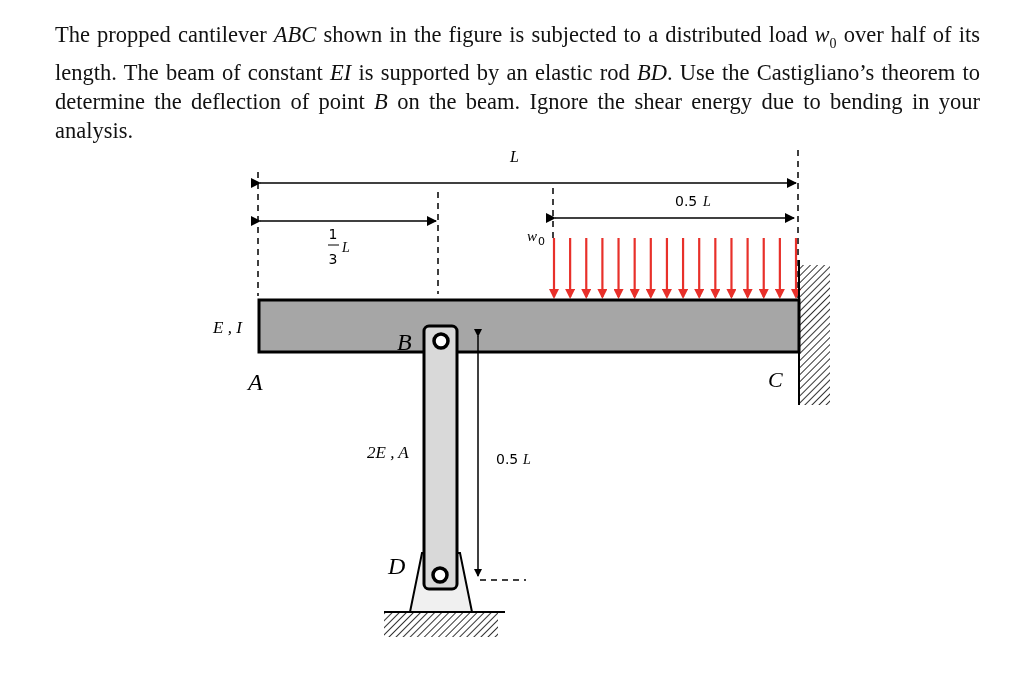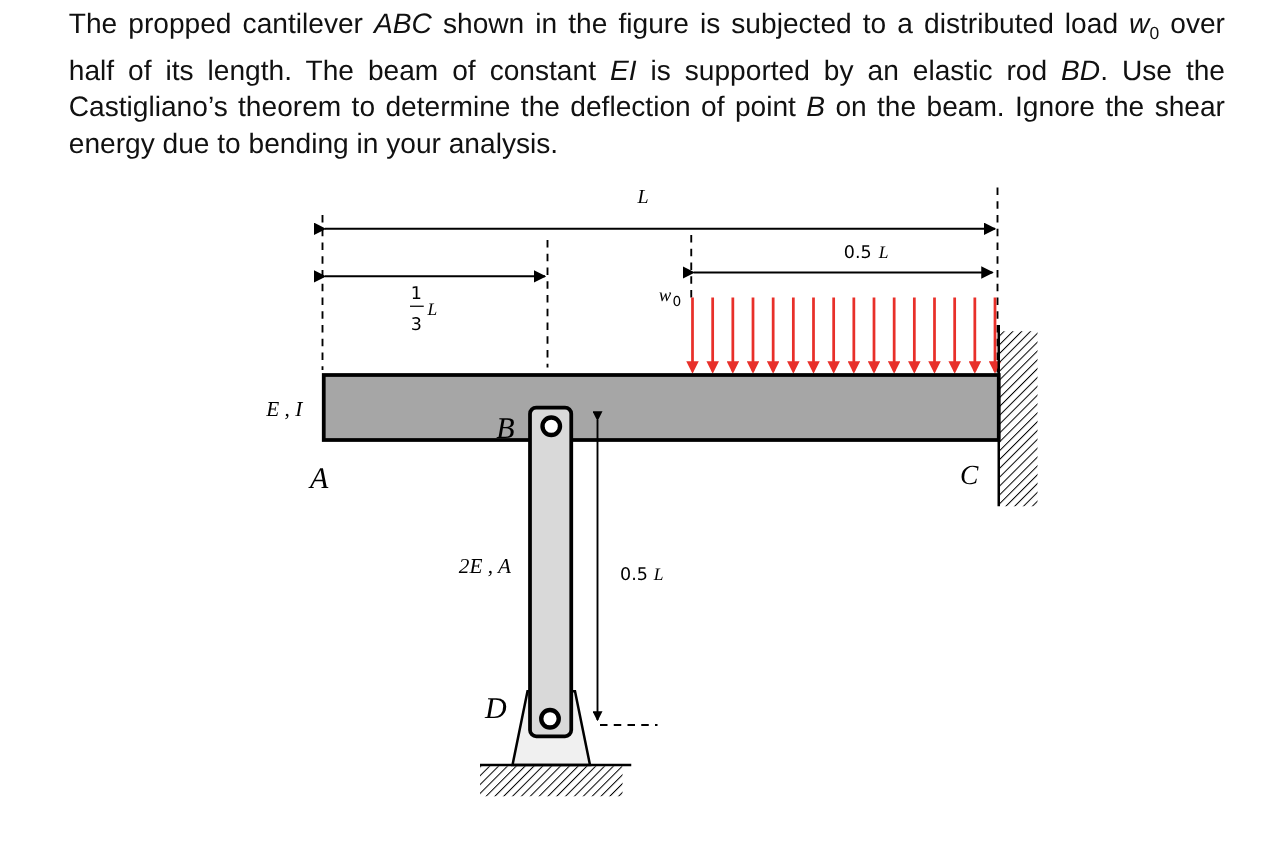--- a/index.html
+++ b/index.html
@@ -1,19 +1,19 @@
 <!DOCTYPE html>
 <html><head>
   <meta charset="utf-8">
   <style>
     html, body { margin: 0; padding: 0; background: #ffffff; }
     body { width: 1024px; height: 680px; position: relative; overflow: hidden; }
     .problem {
-      position: absolute; left: 55px; top: 4px; width: 925px;
-      font-family: Liberation Sans, sans-serif;
+      position: absolute; left: 55px; top: 20px; width: 925px;
+      font-family: Liberation Serif, serif;
       font-size: 22.5px; line-height: 29px; color: #111;
       text-align: justify;
     }
     .problem i { font-style: italic; }
     .problem sub { font-size: 14px; }
     svg.figure { position: absolute; left: 0; top: 0; }
     .serif-it { font-family: "Liberation Serif", "DejaVu Serif", serif; font-style: italic; }
     .sans { font-family: "DejaVu Sans", "Liberation Sans", sans-serif; }
   </style>
 </head>

